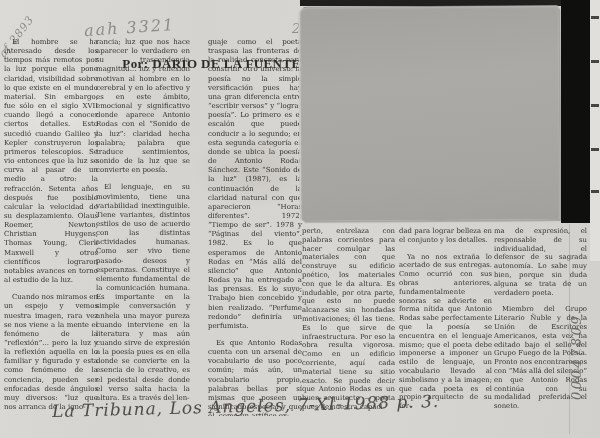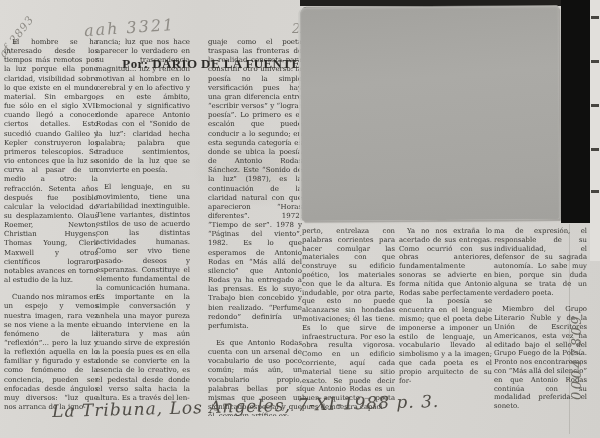--- a/index.html
+++ b/index.html
@@ -96,20 +96,21 @@
     <div class="edgemark" style="top:148px"></div>
     <div class="edgemark" style="top:190px"></div>
   </div>
   <div class="clip-edge"></div>
 
   <div class="col col-bottom" id="c4">
     <p>perto, entrelaza con palabras corrientes para hacer comulgar las materiales con que construye su edificio poético, los materiales con que le da altura. Es indudable, por otra parte, que esto no puede alcanzarse sin hondadas motivaciones; él las tiene. Es lo que sirve de infraestructura. Por eso la obra resulta vigorosa. Como en un edificio corriente, aquí cada material tiene su sitio exacto. Se puede decir que Antonio Rodas es un buen arquitecto — poeta pues demuestra capaci-</p>
   </div>
 
   <div class="col col-bottom" id="c5">
+    <p>dad para lograr belleza en el conjunto y los detalles.</p>
     <p class="indent">Ya no nos extraña lo acertado de sus entregas. Como ocurrió con sus obras anteriores, fundamentalmente sonoras se advierte en forma nítida que Antonio Rodas sabe perfectamente que la poesía se encuentra en el lenguaje mismo; que el poeta debe imponerse a imponer un estilo de lenguaje, un vocabulario llevado al simbolismo y a la imagen; que cada poeta es el propio arquitecto de su for-</p>
   </div>
 
   <div class="col col-bottom" id="c6">
     <p>ma de expresión, el responsable de su individualidad, el defensor de su sagrada autonomía. Lo sabe muy bien, porque sin duda alguna se trata de un verdadero poeta.</p>
     <p class="indent">Miembro del Grupo Literario Ñuble y de la Unión de Escritores Americanos, esta vez ha editado bajo el sello del Grupo Fuego de la Poesía. Pronto nos encontraremos con “Más allá del silencio” en que Antonio Rodas continúa con su modalidad preferida: el soneto.</p>
   </div>
 
   <div class="citation">La Tribuna, Los Angeles, 7-XI-1988  p. 3.</div>
 

